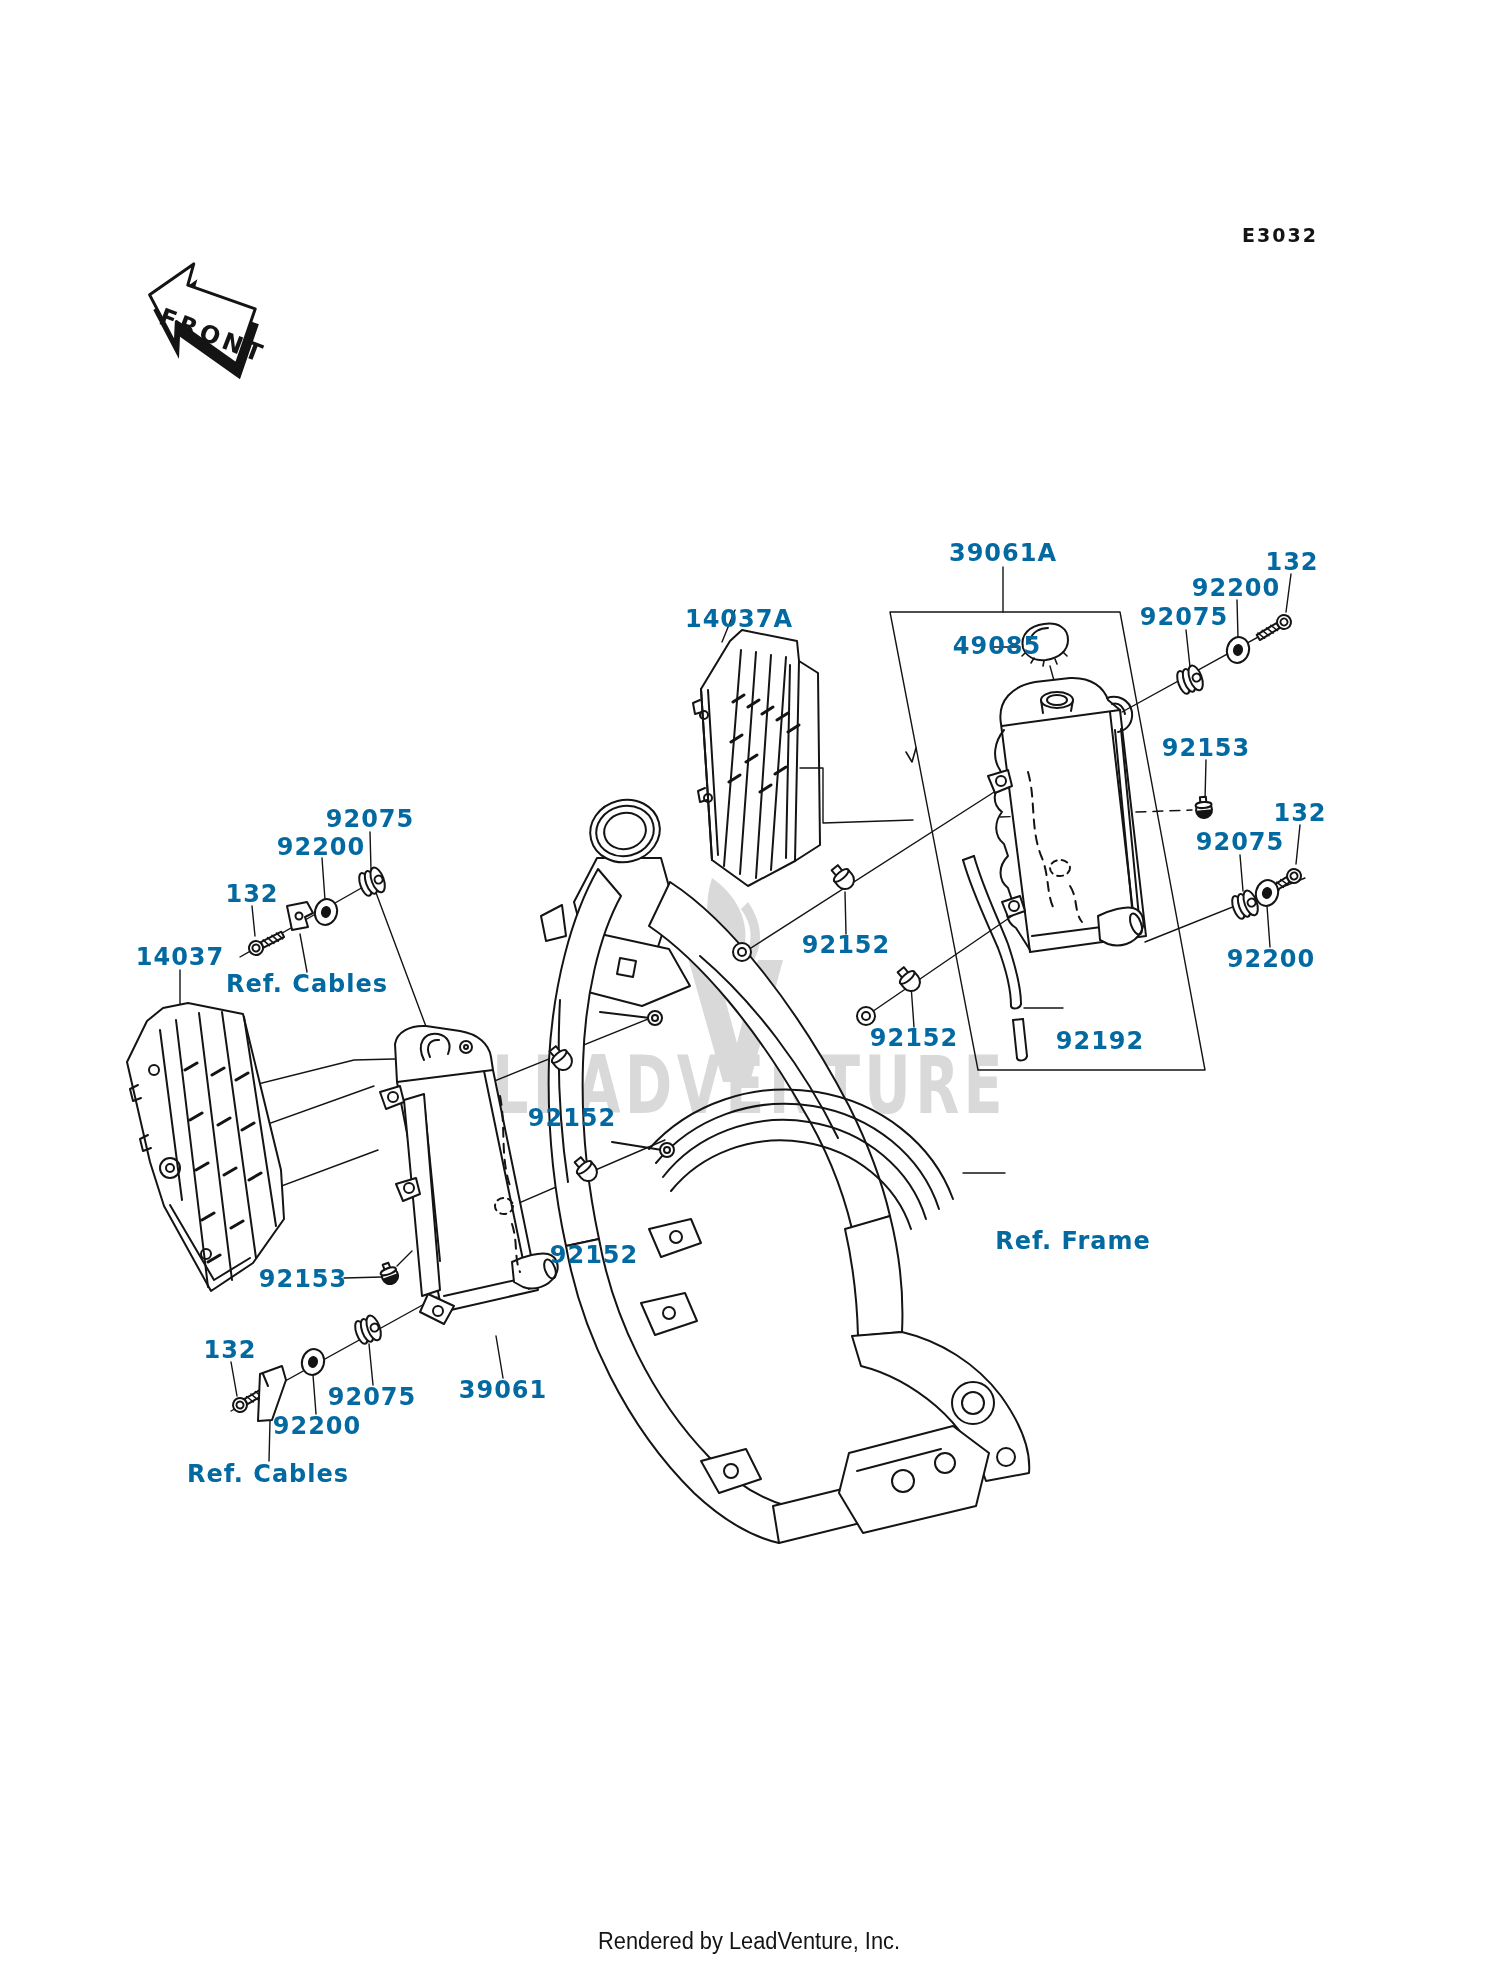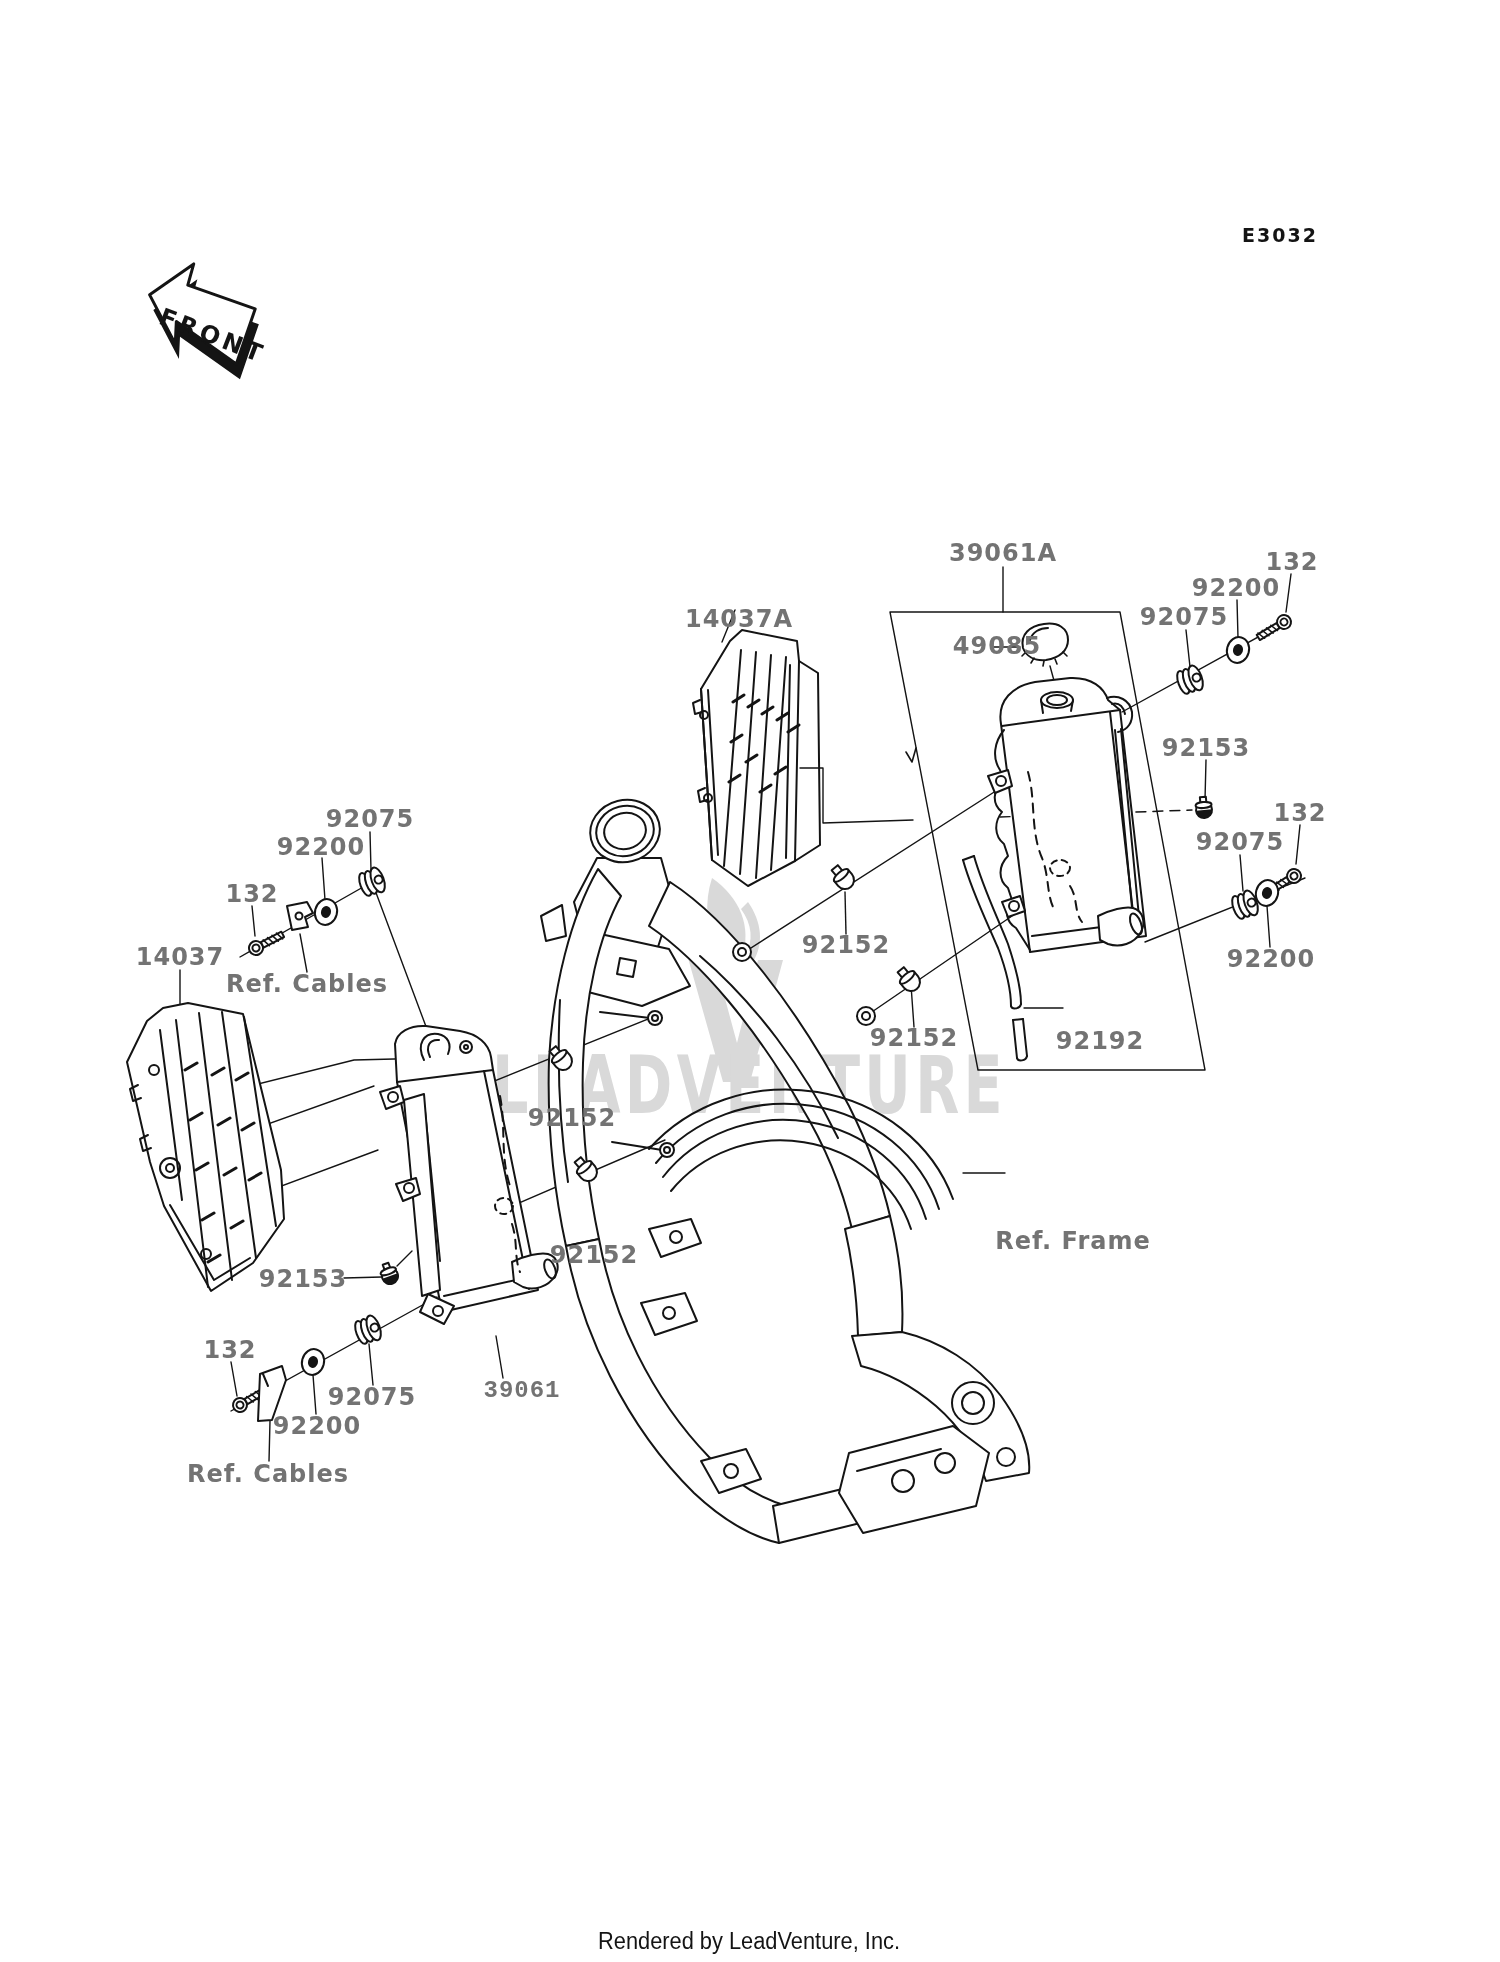--- a/index.html
+++ b/index.html
@@ -5,21 +5,21 @@
   html,body { margin:0; padding:0; background:#ffffff; }
   .page {
     position:relative; width:1500px; height:1962px; background:#ffffff;
     overflow:hidden; font-family:"DejaVu Sans", sans-serif;
   }
   svg.diagram { position:absolute; left:0; top:0; width:1500px; height:1962px; }
   #labels-layer { position:absolute; left:0; top:0; width:100%; height:100%; }
   .part-label {
     position:absolute; transform:translate(-50%,-50%);
     font:700 24px "DejaVu Sans", sans-serif; letter-spacing:1px;
-    color:#737373; white-space:nowrap; cursor:pointer;
+    color:#0369a1; white-space:nowrap; cursor:pointer;
   }
   .code-text { font:700 19px "DejaVu Sans", sans-serif; letter-spacing:2px; }
   .front-text { font:700 24px "DejaVu Sans", sans-serif; letter-spacing:4px; }
   .footer-text { font:400 23px "Liberation Sans", sans-serif; }
   .wm-text { font:700 80px "DejaVu Sans", sans-serif; letter-spacing:6px; }
 </style>
 </head>
 <body>
 
 <div class="page">
@@ -386,17 +386,17 @@
       <span class="part-label" style="left: 594px; top: 1255px;">92152</span>
       <span class="part-label" style="left: 370px; top: 819px;">92075</span>
       <span class="part-label" style="left: 321px; top: 847px;">92200</span>
       <span class="part-label" style="left: 252px; top: 894px;">132</span>
       <span class="part-label" style="left: 180px; top: 957px;">14037</span>
       <span class="part-label" style="left: 307px; top: 984px;">Ref. Cables</span>
       <span class="part-label" style="left: 303px; top: 1279px;">92153</span>
       <span class="part-label" style="left: 230px; top: 1350px;">132</span>
       <span class="part-label" style="left: 317px; top: 1426px;">92200</span>
       <span class="part-label" style="left: 372px; top: 1397px;">92075</span>
-      <span class="part-label" style="left: 522px; top: 1390px; font-family: Liberation Mono, monospace;">39061</span>
+      <span class="part-label" style="left: 503px; top: 1390px;">39061</span>
       <span class="part-label" style="left: 268px; top: 1474px;">Ref. Cables</span>
     </div>
 
 </div>
 
 </body></html>

